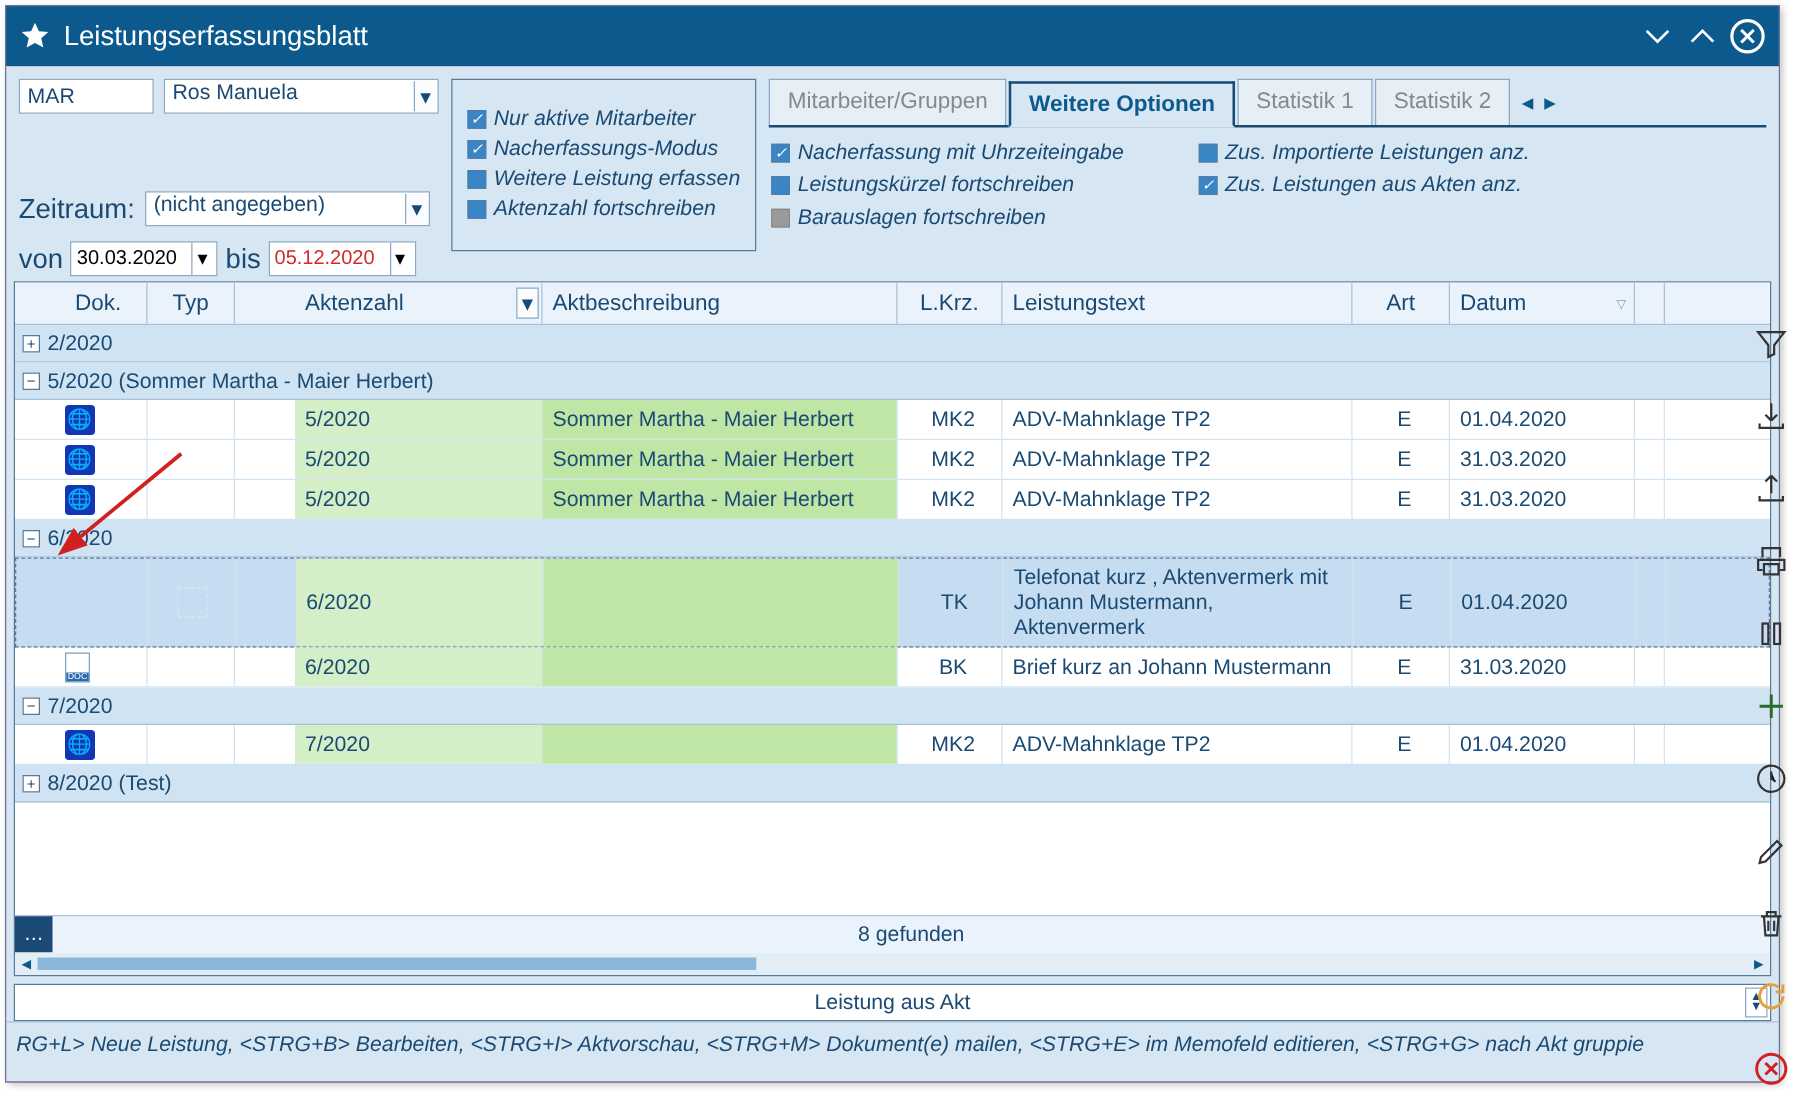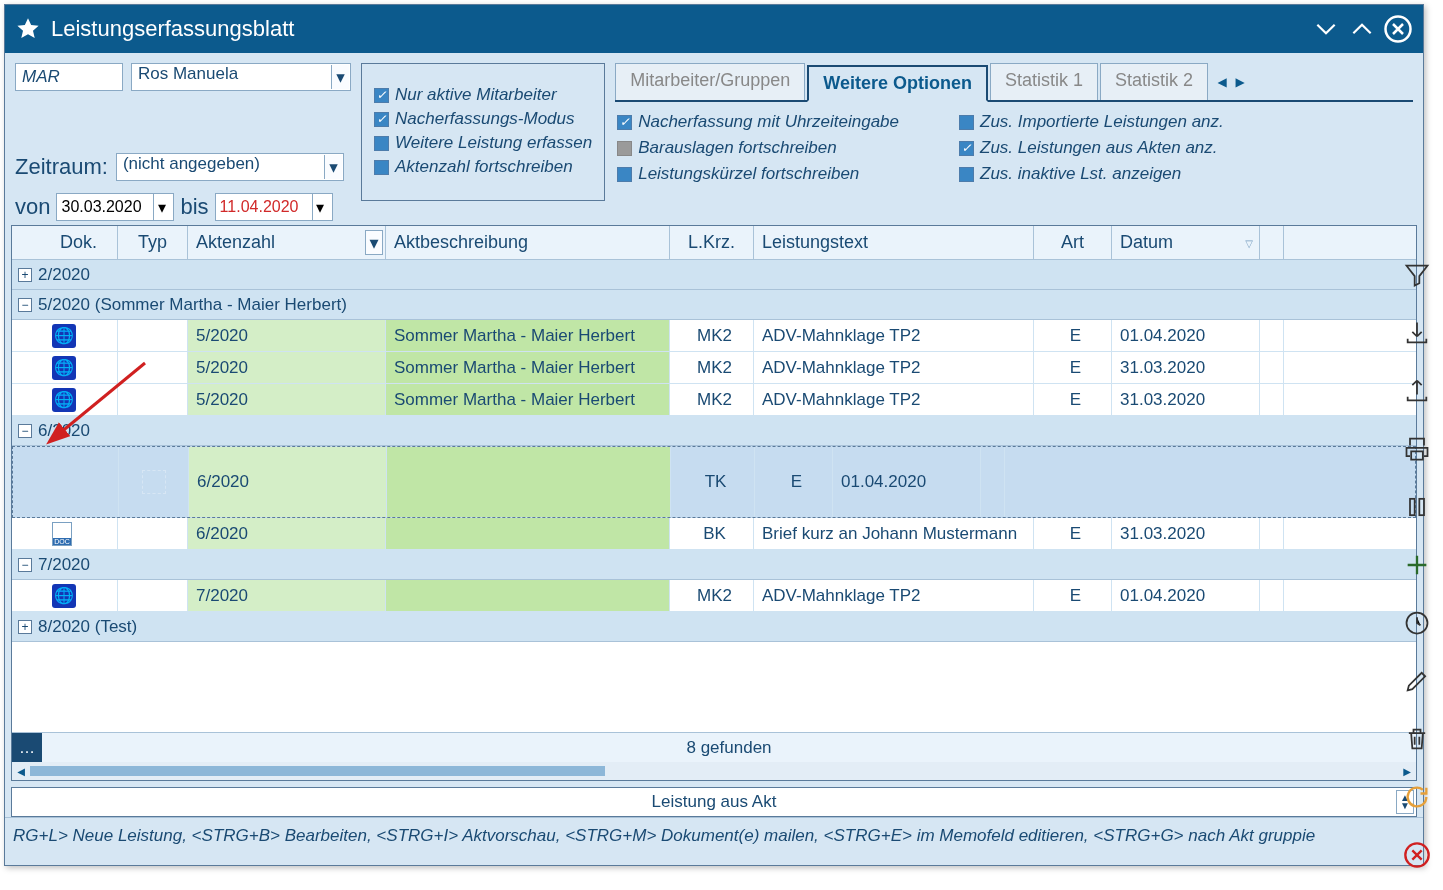--- a/index.html
+++ b/index.html
@@ -16,21 +16,21 @@
 
   .body { flex: 1; display: flex; flex-direction: column; background: #d6e6f3; position: relative; }
 
   
   .toprow { display: flex; align-items: flex-start; padding: 10px 10px 0 10px; gap: 10px; }
   .leftctrls { display: flex; flex-direction: column; gap: 8px; }
   .row1 { display: flex; gap: 8px; }
   .row2 { display: flex; gap: 8px; align-items: center; margin-top: 54px; }
   .row3 { display: flex; gap: 6px; align-items: center; margin-top: 4px; }
   .input, .select { height: 28px; border: 1px solid #8aa9c4; background: #fff; font-size: 17px; padding: 0 6px; color: #1a4a73; }
-  .input.small { width: 108px; font-style: italic; }
+  .input.small { width: 108px; }
   .select.name { width: 220px; position: relative; }
   .select.period { width: 228px; position: relative; }
   .dropdown-btn { position: absolute; right: 1px; top: 1px; bottom: 1px; width: 18px; background: #fafcff; border-left: 1px solid #8aa9c4; display: flex; align-items: center; justify-content: center; }
   .lbl { font-size: 22px; color: #1a4a73; }
   .dateinput { width: 118px; height: 28px; border: 1px solid #8aa9c4; background: #fff; font-size: 16px; padding: 0 4px; position: relative; display: flex; align-items: center; }
   .dateinput .val { flex: 1; }
   .dateinput .val.red { color: #d12929; }
   .dateinput .dd { width: 16px; display: flex; align-items: center; justify-content: center; border-left: 1px solid #8aa9c4; height: 100%; }
 
   .chkgroup { border: 1px solid #5a7a9a; padding: 6px 12px 8px 12px; display: flex; flex-direction: column; gap: 4px; height: 138px; justify-content: center; }
@@ -50,21 +50,21 @@
   .tabbody { display: flex; gap: 60px; padding: 10px 2px; }
   .tabcol { display: flex; flex-direction: column; gap: 6px; }
 
   
   .gridwrap { margin: 4px 6px 0 6px; border: 1px solid #5a7a9a; display: flex; flex-direction: column; background: #fff; height: 556px; }
   .grid { flex: 1; overflow: hidden; }
   .ghdr { display: flex; background: #eaf3fb; border-bottom: 1px solid #a9c2d8; }
   .ghc { border-right: 1px solid #a9c2d8; padding: 6px 8px; font-size: 18px; color: #1a4a73; display: flex; align-items: center; gap: 4px; position: relative; }
   .c-dok { width: 106px; padding-left: 36px; }
   .c-typ { width: 70px; }
-  .c-az  { width: 198px; }
+  .c-az  { width: 198px; margin-left: 48px; }
   .c-ab  { width: 284px; }
   .c-lk  { width: 84px; text-align: center; justify-content: center; }
   .c-lt  { width: 280px; }
   .c-art { width: 78px; text-align: center; justify-content: center; }
   .c-dat { width: 148px; }
   .c-ex  { width: 24px; }
 
   .grouprow { display: flex; align-items: center; background: #cfe3f2; border-bottom: 1px solid #a9c2d8; height: 30px; font-size: 17px; color: #1a4a73; padding-left: 6px; gap: 6px; }
   .expander { width: 14px; height: 14px; border: 1px solid #5a7a9a; background: #fff; display: flex; align-items: center; justify-content: center; font-size: 12px; line-height: 1; cursor: pointer; }
 
@@ -155,21 +155,21 @@
           </div>
         </div>
         <div class="row3">
           <span class="lbl">von</span>
           <div class="dateinput">
             <span class="val">30.03.2020</span>
             <span class="dd">▾</span>
           </div>
           <span class="lbl">bis</span>
           <div class="dateinput">
-            <span class="val red">11.04.2020</span>
+            <span class="val red">05.12.2020</span>
             <span class="dd">▾</span>
           </div>
         </div>
       </div>
 
       <div class="chkgroup">
         <label class="chk">
             <span class="chkbox checked">✓</span>
             <span>Nur aktive Mitarbeiter</span>
           </label>
@@ -198,41 +198,37 @@
             <span class="nb">▶</span>
           </div>
         </div>
         <div class="tabbody">
           <div class="tabcol">
             <label class="chk">
                 <span class="chkbox checked">✓</span>
                 <span>Nacherfassung mit Uhrzeiteingabe</span>
               </label>
             <label class="chk">
+                <span class="chkbox filled"></span>
+                <span>Leistungskürzel fortschreiben</span>
+              </label>
+            <label class="chk">
                 <span class="chkbox grey"></span>
                 <span>Barauslagen fortschreiben</span>
-              </label>
-            <label class="chk">
-                <span class="chkbox filled"></span>
-                <span>Leistungskürzel fortschreiben</span>
               </label>
           </div>
           <div class="tabcol">
             <label class="chk">
                 <span class="chkbox filled"></span>
                 <span>Zus. Importierte Leistungen anz.</span>
               </label>
             <label class="chk">
                 <span class="chkbox checked">✓</span>
                 <span>Zus. Leistungen aus Akten anz.</span>
               </label>
-            <label class="chk">
-                <span class="chkbox filled"></span>
-                <span>Zus. inaktive Lst. anzeigen</span>
-              </label>
           </div>
         </div>
       </div>
     </div>
 
     <div class="gridwrap">
       <div class="grid">
         <div class="ghdr">
           <div class="ghc c-dok" style="justify-content:center">
               <span>Dok.</span>
@@ -321,20 +317,21 @@
               <span>6/2020</span>
             </div>
             <div class="datarow tall sel">
               <div class="cell c-dok"></div>
               <div class="cell c-typ">
                 <span class="blankicon"></span>
               </div>
               <div class="cell c-az green">6/2020</div>
               <div class="cell c-ab green2"></div>
               <div class="cell c-lk">TK</div>
+              <div class="cell c-lt" style="white-space:normal">Telefonat kurz , Aktenvermerk mit Johann Mustermann, Aktenvermerk</div>
               <div class="cell c-art">E</div>
               <div class="cell c-dat">01.04.2020</div>
               <div class="cell c-ex"></div>
             </div>
             <div class="datarow">
               <div class="cell c-dok">
                 <span class="docicon"></span>
               </div>
               <div class="cell c-typ">
                 <span class="blankicon"></span>

